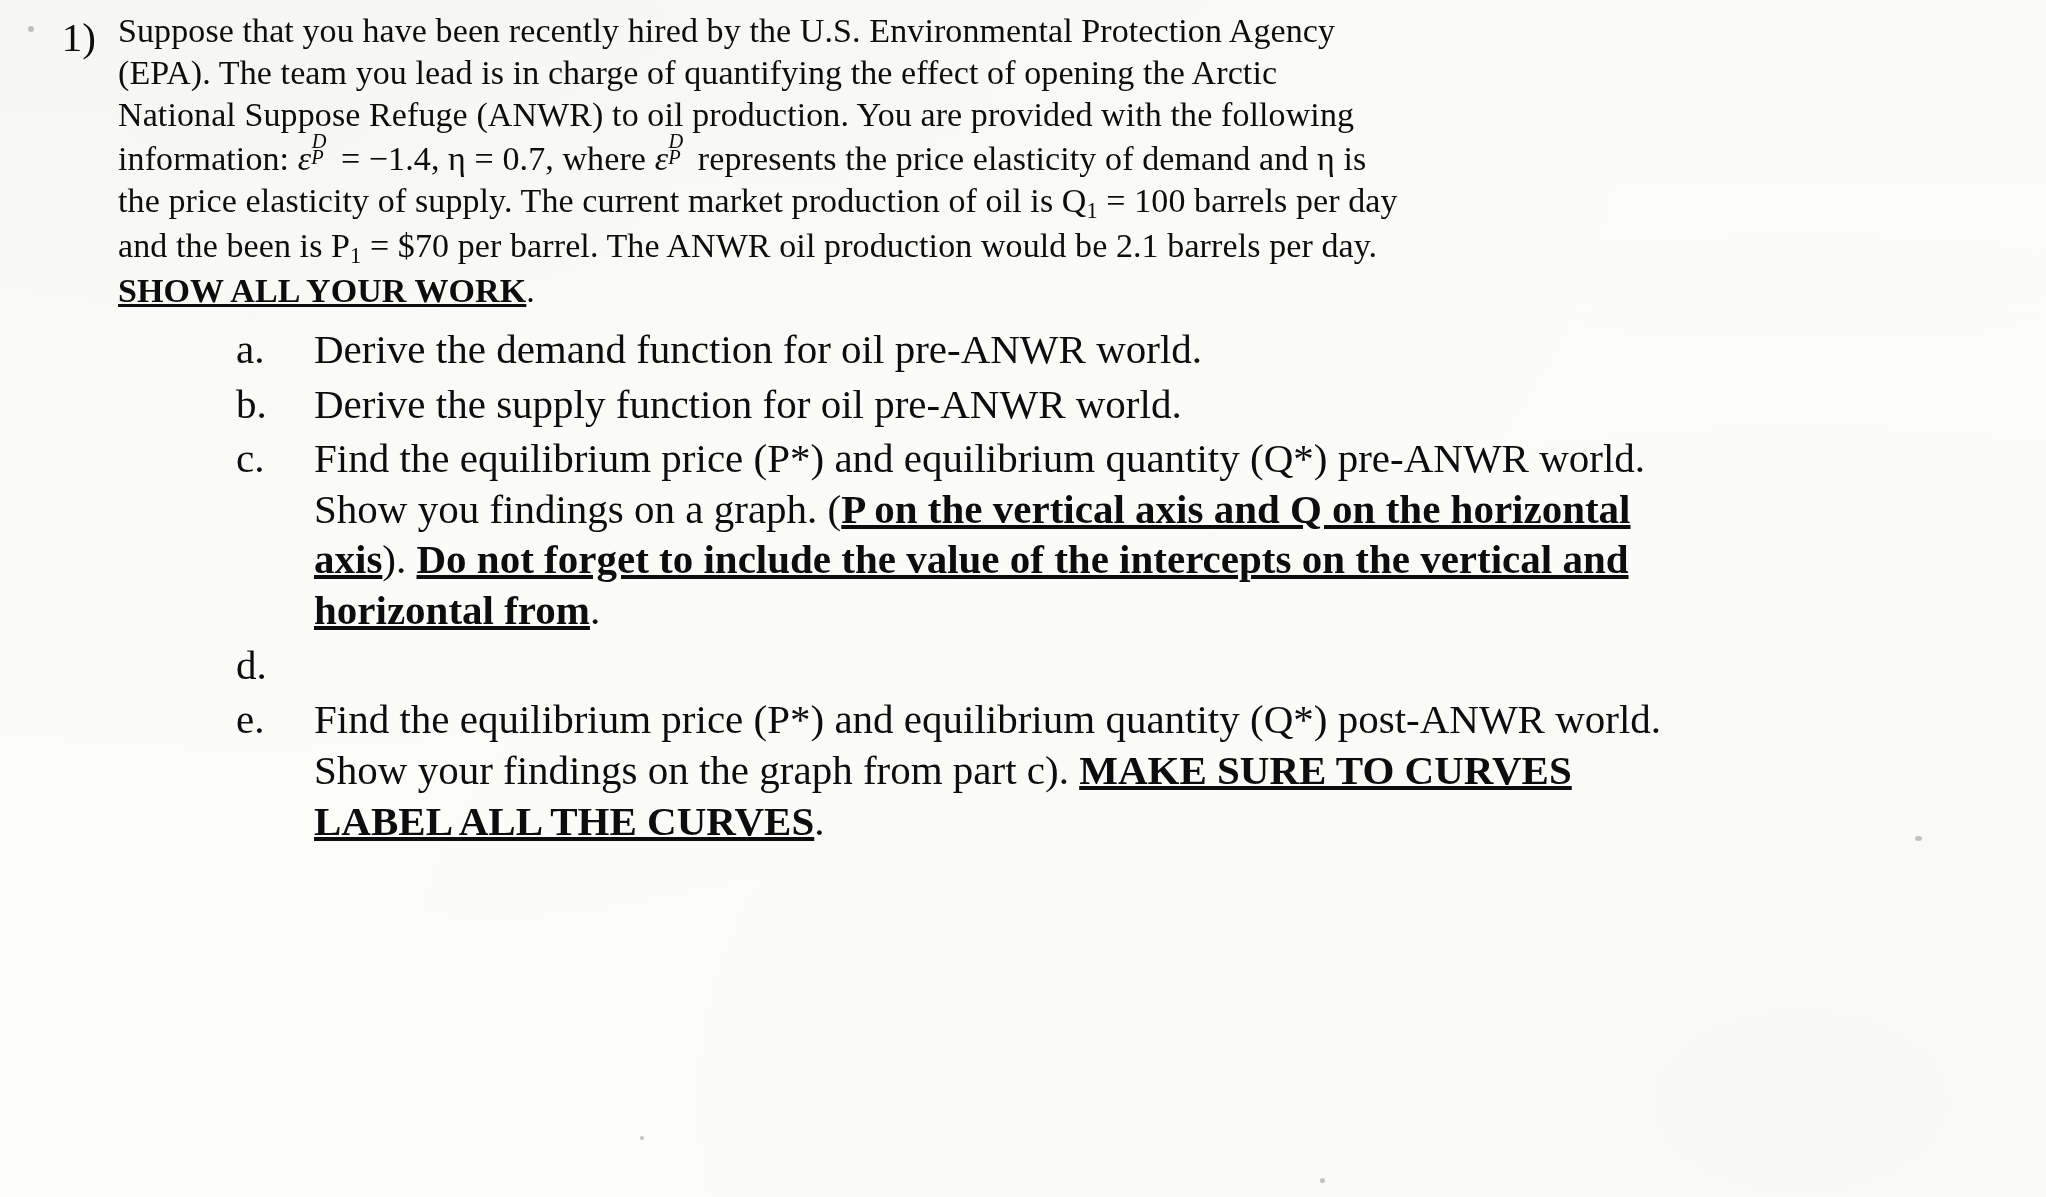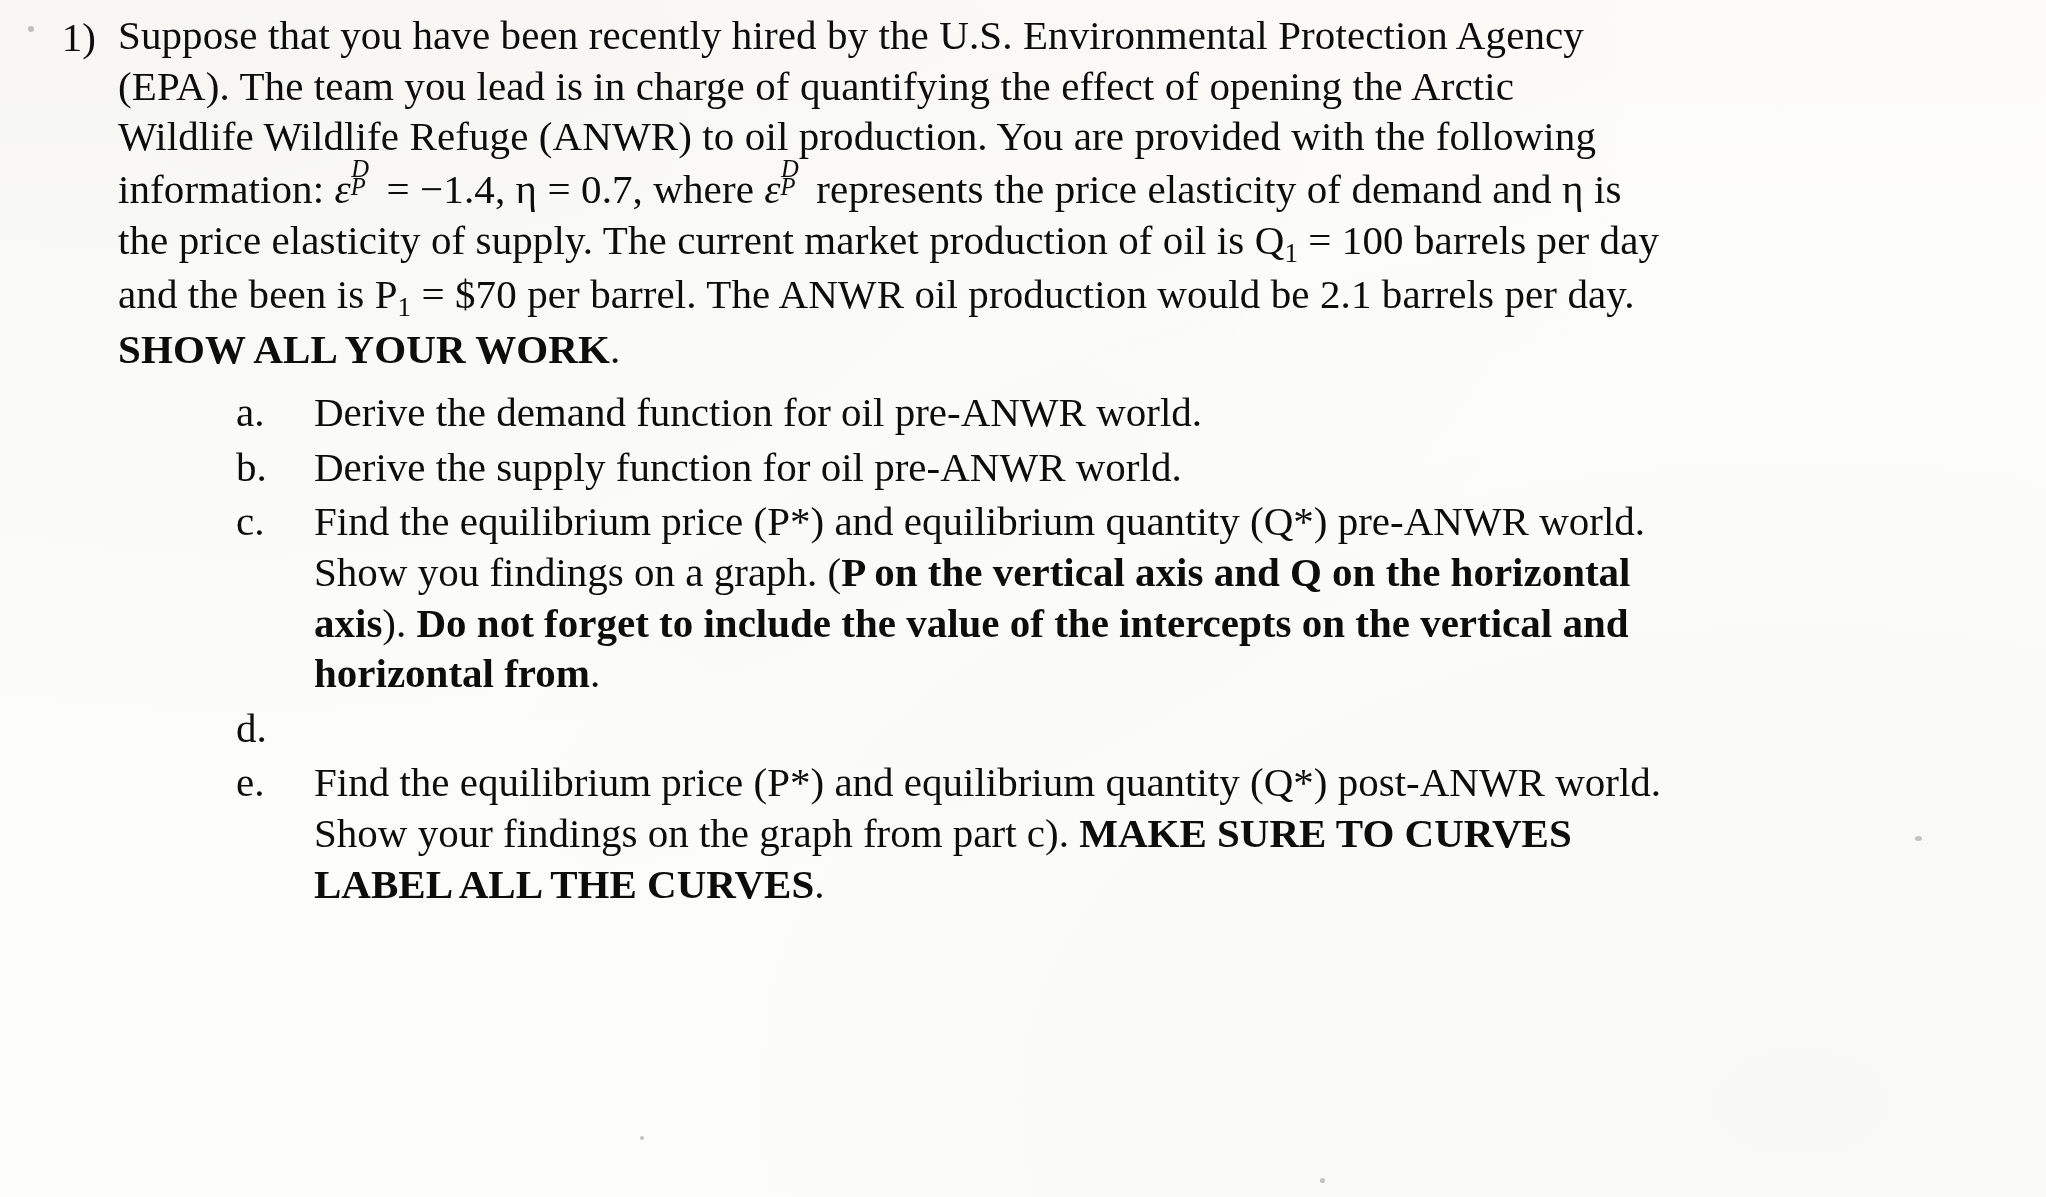--- a/index.html
+++ b/index.html
@@ -47,27 +47,27 @@
     padding-right: 22px;
     box-sizing: border-box;
     font-size: 41px;
     padding-top: 2px;
   }
   .qbody {
     flex: 1 1 auto;
     max-width: 1880px;
   }
   .stem {
-    font-size: 41px;
+    font-size: 34px;
     line-height: 1.235;
     text-align: left;
     letter-spacing: 0.1px;
   }
   .stem .ln { display: block; white-space: nowrap; }
-  .bu { font-weight: bold; text-underline-offset: 2px; }
+  .bu { font-weight: bold; text-decoration: underline; text-underline-offset: 2px; }
   .sub {
     font-size: 0.66em;
     vertical-align: -0.28em;
     letter-spacing: 0;
   }
   .supsub {
     display: inline-block;
     position: relative;
     width: 0.62em;
     height: 1em;
@@ -134,21 +134,21 @@
   <div class="problem">
 
     <div class="qnum">1)</div>
 
     <div class="qbody">
 
       <div class="stem">
 
         <span class="ln">Suppose that you have been recently hired by the U.S. Environmental Protection Agency</span>
         <span class="ln">(EPA). The team you lead is in charge of quantifying the effect of opening the Arctic</span>
-        <span class="ln">Wildlife Wildlife Refuge (ANWR) to oil production.  You are provided with the following</span>
+        <span class="ln">National Suppose Refuge (ANWR) to oil production.  You are provided with the following</span>
 
         <span class="ln"><span>information: </span><span class="eps">ε</span><span class="supsub"><span class="s-up">D</span><span class="s-dn">P</span></span><span> = −1.4, η = 0.7, where </span><span class="eps">ε</span><span class="supsub"><span class="s-up">D</span><span class="s-dn">P</span></span><span> represents the price elasticity of demand and η is</span></span>
 
         <span class="ln"><span>the price elasticity of supply. The current market production of oil is Q</span><span class="sub">1</span><span> = 100 barrels per day</span></span>
 
         <span class="ln"><span>and the been is P</span><span class="sub">1</span><span> = $70 per barrel. The ANWR oil production would be 2.1 barrels per day.</span></span>
 
         <span class="ln"><span class="bu">SHOW ALL YOUR WORK</span><span>.</span></span>
 
       </div>

